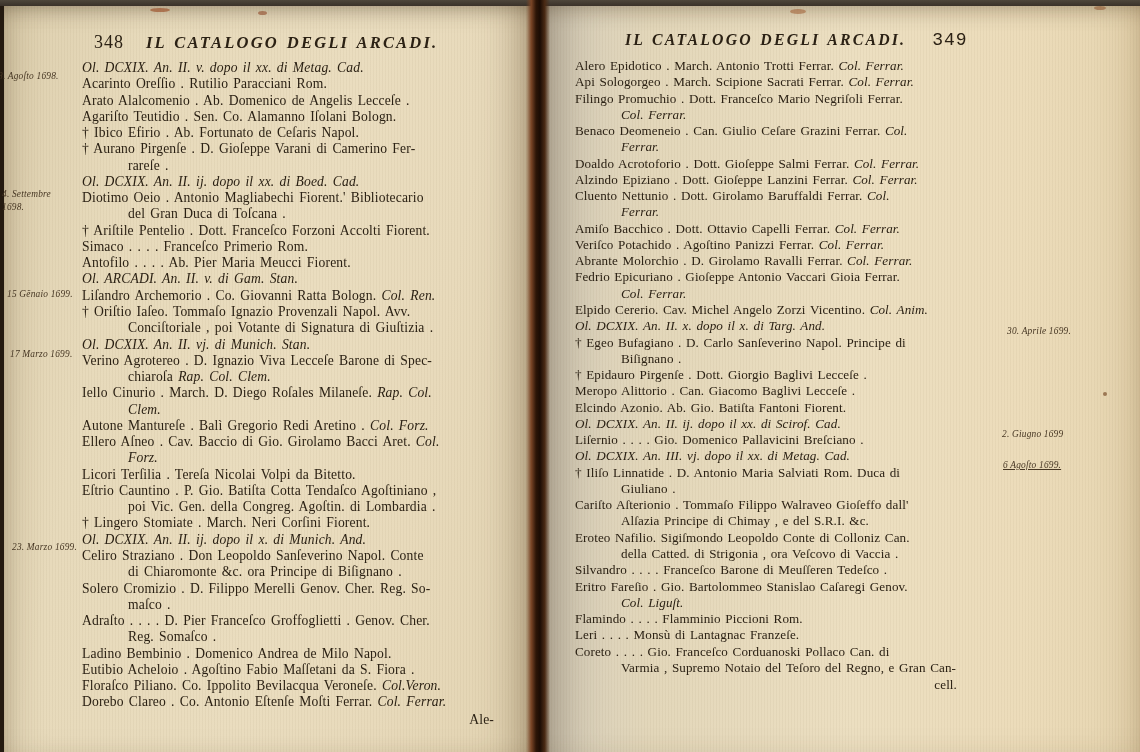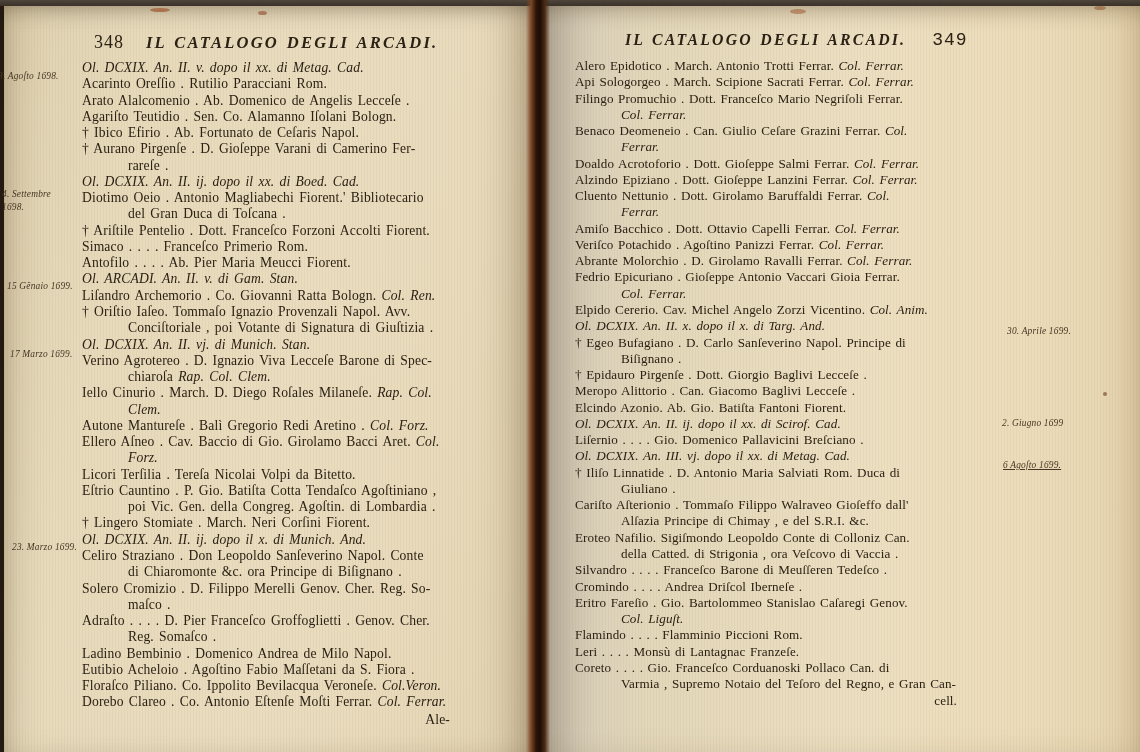--- a/index.html
+++ b/index.html
@@ -38,21 +38,21 @@
   .runtitle{font-style:italic;letter-spacing:2.2px;font-size:16.5px;font-weight:600;text-align:center;}
   .pageno{font-size:18px;letter-spacing:1px;}
   .page-left  .pageno{margin-left:12px;margin-right:22px;}
   .page-right .runtitle{margin-left:50px;font-size:15.8px;}
   .page-right .pageno{margin-left:26px;font-family:Liberation Mono, monospace;}
   .line{height:16.28px;line-height:16.28px;white-space:pre;}
   .line.heading{text-align:left;font-style:italic;}
   .line.cont{padding-left:46px;}
   .line i{font-style:italic;}
   .catchword{height:18px;line-height:18px;text-align:right;white-space:pre;}
-  .page-left  .catchword{padding-right:84px;}
+  .page-left  .catchword{padding-right:40px;}
   .page-right .catchword{padding-right:18px;}
   .margin-note{position:absolute;font-style:italic;font-size:9.4px;letter-spacing:.2px;color:#463623;white-space:pre;line-height:11px;}
   
   .speck{position:absolute;border-radius:50%;pointer-events:none;}
   .s1{left:150px;top:8px;width:20px;height:4px;background:#9c4f28;opacity:.65;}
   .s2{left:258px;top:11px;width:9px;height:4px;background:#8a401f;opacity:.55;}
   .s3{left:790px;top:9px;width:16px;height:5px;background:#9c5226;opacity:.5;}
   .s4{left:1094px;top:6px;width:12px;height:4px;background:#8a4a22;opacity:.5;}
   .s5{left:1103px;top:392px;width:4px;height:4px;background:#6b3a18;opacity:.6;}
 </style>
@@ -107,21 +107,21 @@
           <div class="line entry">Ladino Bembinio . Domenico Andrea de Milo Napol.</div>
           <div class="line entry">Eutibio Acheloio . Agoſtino Fabio Maſſetani da S. Fiora .</div>
           <div class="line entry">Floraſco Piliano. Co. Ippolito Bevilacqua Veroneſe. <i>Col.Veron.</i></div>
           <div class="line entry">Dorebo Clareo . Co. Antonio Eſtenſe Moſti Ferrar. <i>Col. Ferrar.</i></div>
         </div>
       <div class="catchword">Ale-</div>
     </div>
   <div class="margin-note" style="top: 65px; left: -6px;">8. Agoſto 1698.</div>
       <div class="margin-note" style="top: 183px; left: -2px;">4. Settembre</div>
       <div class="margin-note" style="top: 196px; left: -2px;">1698.</div>
-      <div class="margin-note" style="top: 275px; left: 3px;">15 Gẽnaio 1699.</div>
+      <div class="margin-note" style="top: 283px; left: 3px;">15 Gẽnaio 1699.</div>
       <div class="margin-note" style="top: 343px; left: 6px;">17 Marzo 1699.</div>
       <div class="margin-note" style="top: 536px; left: 8px;">23. Marzo 1699.</div>
     </div>
 
   <div class="page page-right">
     <div class="textblock">
       <div class="pagehead">
         <span class="runtitle">IL CATALOGO DEGLI ARCADI.</span>
         <span class="pageno">349</span>
       </div>
@@ -151,32 +151,31 @@
           <div class="line heading">Ol. DCXIX. An. II. ij. dopo il xx. di Scirof. Cad.</div>
           <div class="line entry">Liſernio . . . . Gio. Domenico Pallavicini Breſciano .</div>
           <div class="line heading">Ol. DCXIX. An. III. vj. dopo il xx. di Metag. Cad.</div>
           <div class="line entry">† Iliſo Linnatide . D. Antonio Maria Salviati Rom. Duca di</div>
           <div class="line cont">Giuliano .</div>
           <div class="line entry">Cariſto Aſterionio . Tommaſo Filippo Walraveo Gioſeffo dall'</div>
           <div class="line cont">Alſazia Principe di Chimay , e del S.R.I. &amp;c.</div>
           <div class="line entry">Eroteo Nafilio. Sigiſmondo Leopoldo Conte di Colloniz Can.</div>
           <div class="line cont">della Catted. di Strigonia , ora Veſcovo di Vaccia .</div>
           <div class="line entry">Silvandro . . . . Franceſco Barone di Meuſſeren Tedeſco .</div>
-          <div class="line entry">Cromindo . . . . Andrea Driſcol Iberneſe .</div>
           <div class="line entry">Eritro Fareſio . Gio. Bartolommeo Stanislao Caſaregi Genov.</div>
           <div class="line cont"><i>Col. Liguſt.</i></div>
           <div class="line entry">Flamindo . . . . Flamminio Piccioni Rom.</div>
           <div class="line entry">Leri . . . . Monsù di Lantagnac Franzeſe.</div>
           <div class="line entry">Coreto . . . . Gio. Franceſco Corduanoski Pollaco Can. di</div>
           <div class="line cont">Varmia , Supremo Notaio del Teſoro del Regno, e Gran Can-</div>
         </div>
       <div class="catchword">cell.</div>
     </div>
   <div class="margin-note" style="top: 320px; left: 462px;">30. Aprile 1699.</div>
-      <div class="margin-note" style="top: 412px; left: 457px; text-align: right;">2. Giugno 1699</div>
+      <div class="margin-note" style="top: 423px; left: 457px; text-align: right;">2. Giugno 1699</div>
       <div class="margin-note" style="top: 454px; left: 458px; text-decoration: underline;">6 Agoſto 1699.</div>
     </div>
 
   <div class="gutter"></div>
 
   <div class="speck s1"></div>
   <div class="speck s2"></div>
   <div class="speck s3"></div>
   <div class="speck s4"></div>
   <div class="speck s5"></div>

